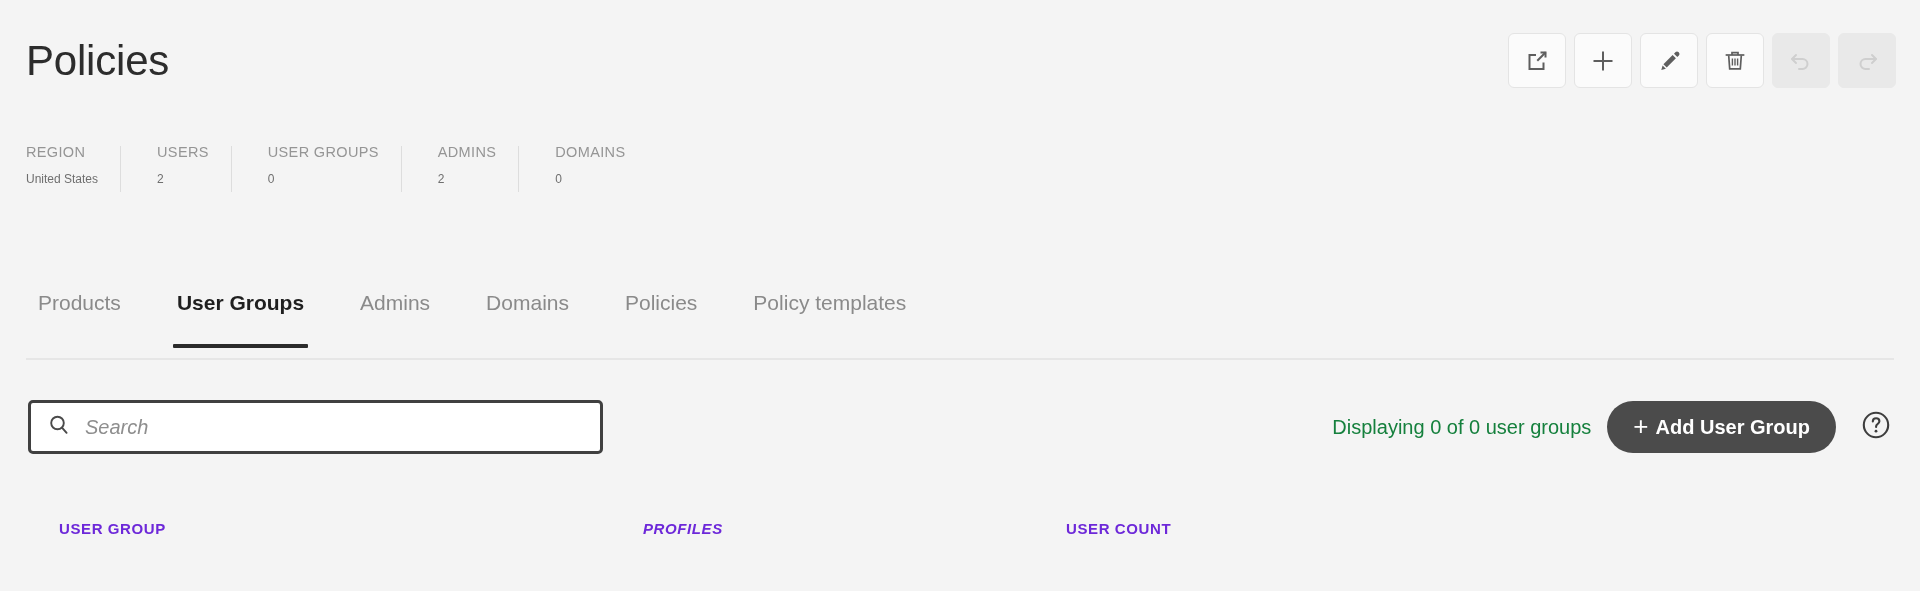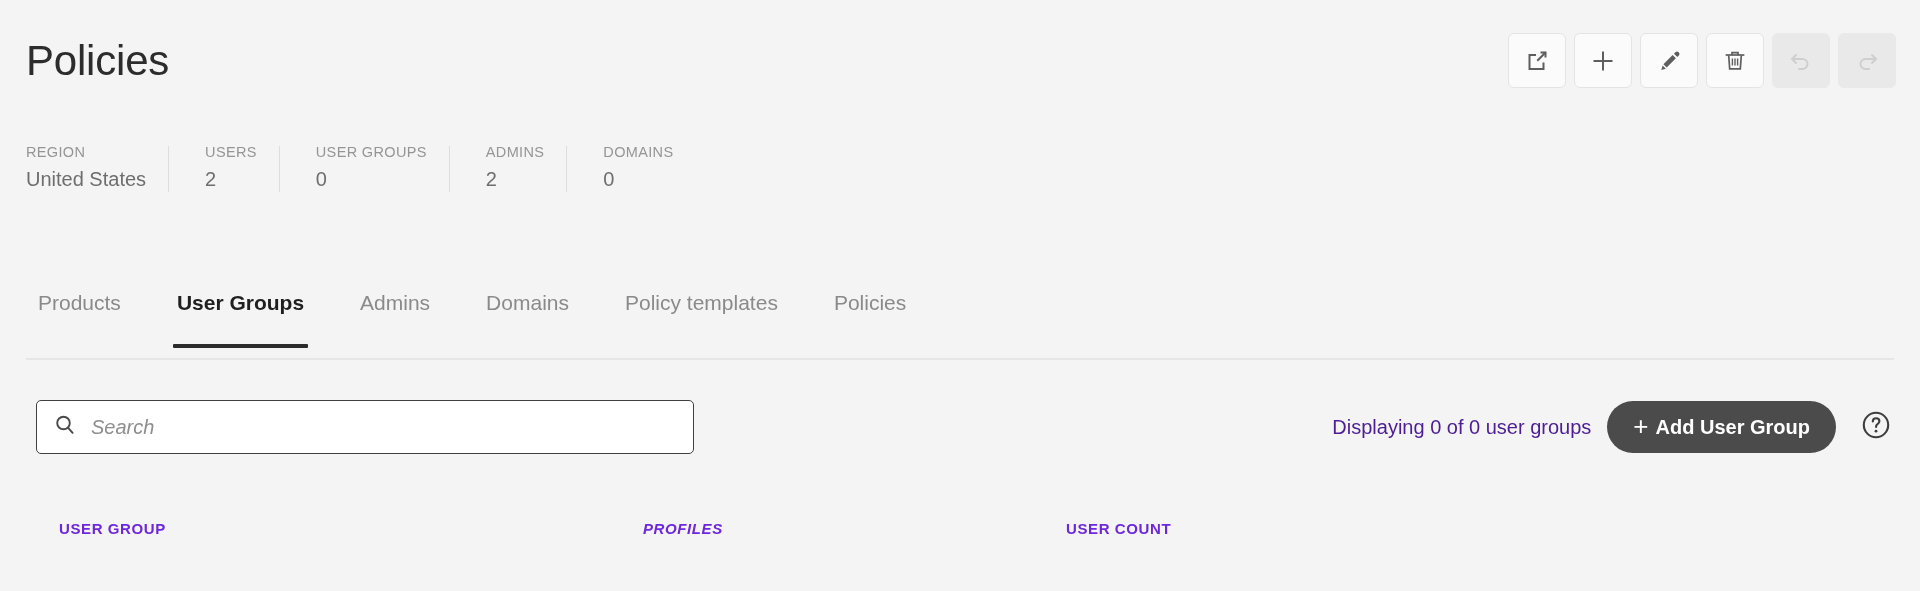--- a/index.html
+++ b/index.html
@@ -95,21 +95,21 @@
   }
   .stat-label {
     font-size: 14.5px;
     letter-spacing: 0.35px;
     color: #959595;
     text-transform: uppercase;
     line-height: 18px;
     white-space: nowrap;
   }
   .stat-value {
-    font-size: 20px;
+    font-size: 12px;
     color: #6e6e6e;
     line-height: 18px;
     margin-top: 9px;
     white-space: nowrap;
   }
 
   
   .tabs-wrap {
     position: absolute;
     left: 0; right: 0;
@@ -159,26 +159,26 @@
 
   
   .controls {
     position: absolute;
     left: 0; right: 0;
     top: 394px;
     height: 70px;
   }
   .search-box {
     position: absolute;
-    left: 36px;
+    left: 28px;
     top: 6px;
-    width: 658px;
+    width: 575px;
     height: 54px;
     background: #ffffff;
-    border: 1px solid #404040;
+    border: 3px solid #404040;
     border-radius: 5px;
     box-sizing: border-box;
     display: flex;
     align-items: center;
     padding: 0 16px;
     cursor: text;
   }
   .search-box .search-ico {
     flex: 0 0 auto;
     margin-right: 14px;
@@ -205,21 +205,21 @@
     position: absolute;
     right: 24px;
     top: 6px;
     height: 54px;
     display: flex;
     align-items: center;
     gap: 0;
   }
   .displaying-text {
     font-size: 20px;
-    color: #4c1d95;
+    color: #15803d;
     white-space: nowrap;
     margin-right: 16px;
   }
   .add-btn {
     display: flex;
     align-items: center;
     gap: 7px;
     background: #4b4b4b;
     color: #ffffff;
     border: none;
@@ -365,22 +365,22 @@
     <div class="stat-value">0</div>
   </div>
 </div>
 
 <div class="tabs-wrap">
   <div class="tabs">
     <div class="tab">Products</div>
     <div class="tab active">User Groups</div>
     <div class="tab">Admins</div>
     <div class="tab">Domains</div>
+    <div class="tab">Policies</div>
     <div class="tab">Policy templates</div>
-    <div class="tab">Policies</div>
   </div>
   <div class="tabs-rule"></div>
 </div>
 
 <div class="controls">
 
   <div class="search-box">
     <span class="search-ico">
       <svg width="24" height="24" viewBox="0 0 24 24" fill="none">
         <circle cx="10.5" cy="10" r="6.3" stroke="#4a4a4a" stroke-width="1.9"></circle>

